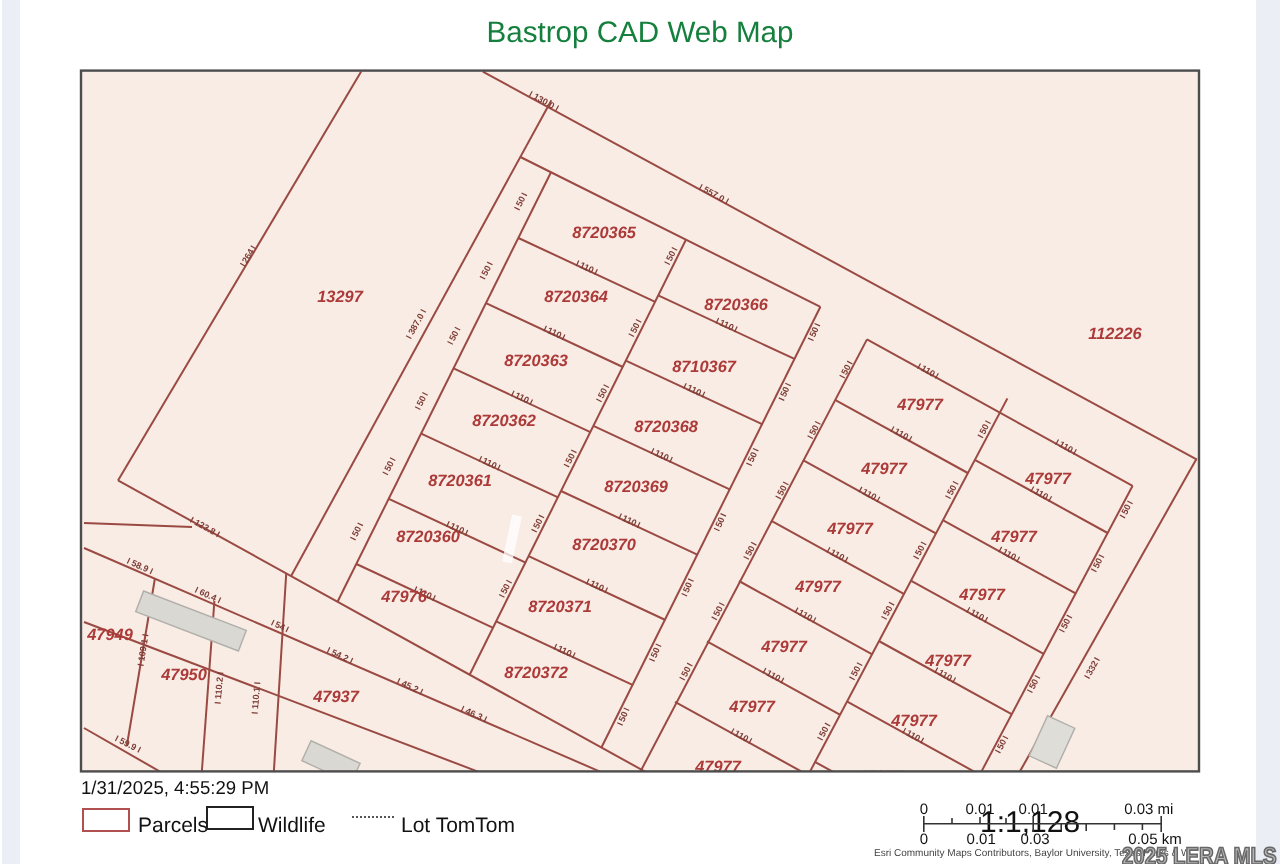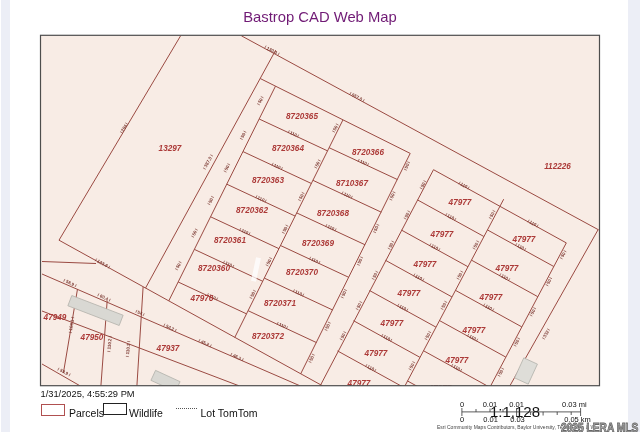--- a/index.html
+++ b/index.html
@@ -1,19 +1,19 @@
 <!DOCTYPE html>
 <html><head>
 <meta charset="utf-8">
 <style>
   html,body { margin:0; padding:0; background:#ffffff; width:640px; height:432px; overflow:hidden;
              font-family:"Liberation Sans", sans-serif; }
   .strip-l { position:absolute; left:1px; top:0; width:9px; height:432px; background:#eceef6; }
   .strip-r { position:absolute; left:628px; top:0; width:12px; height:432px; background:#eceef6; }
-  .title { position:absolute; left:0; top:9px; width:640px; text-align:center; font-size:14.8px; color:#701a75; }
+  .title { position:absolute; left:0; top:9px; width:640px; text-align:center; font-size:14.8px; color:#15803d; }
   .mapsvg { position:absolute; left:0; top:0; }
   .stamp { position:absolute; left:40.5px; top:388.8px; font-size:9.3px; color:#111;text-align:right; }
   .sw { position:absolute; width:22px; height:10px; background:#fff; }
   .ltxt { position:absolute; font-size:10.5px; color:#111; top:407px; }
   .scaletxt { position:absolute; left:490px; top:403px; width:73px; font-size:15px; color:#111; }
   .attrib { position:absolute; left:437px; top:424px; font-size:5px; color:#444; white-space:nowrap; width:156px; overflow:hidden; }
   .wm { position:absolute; left:561px; top:421px; font-size:12px; font-weight:bold; color:#b5b5b5;
         -webkit-text-stroke:0.85px #686868; transform:scaleX(0.85); transform-origin:left center; white-space:nowrap; }
 </style>
 </head>

